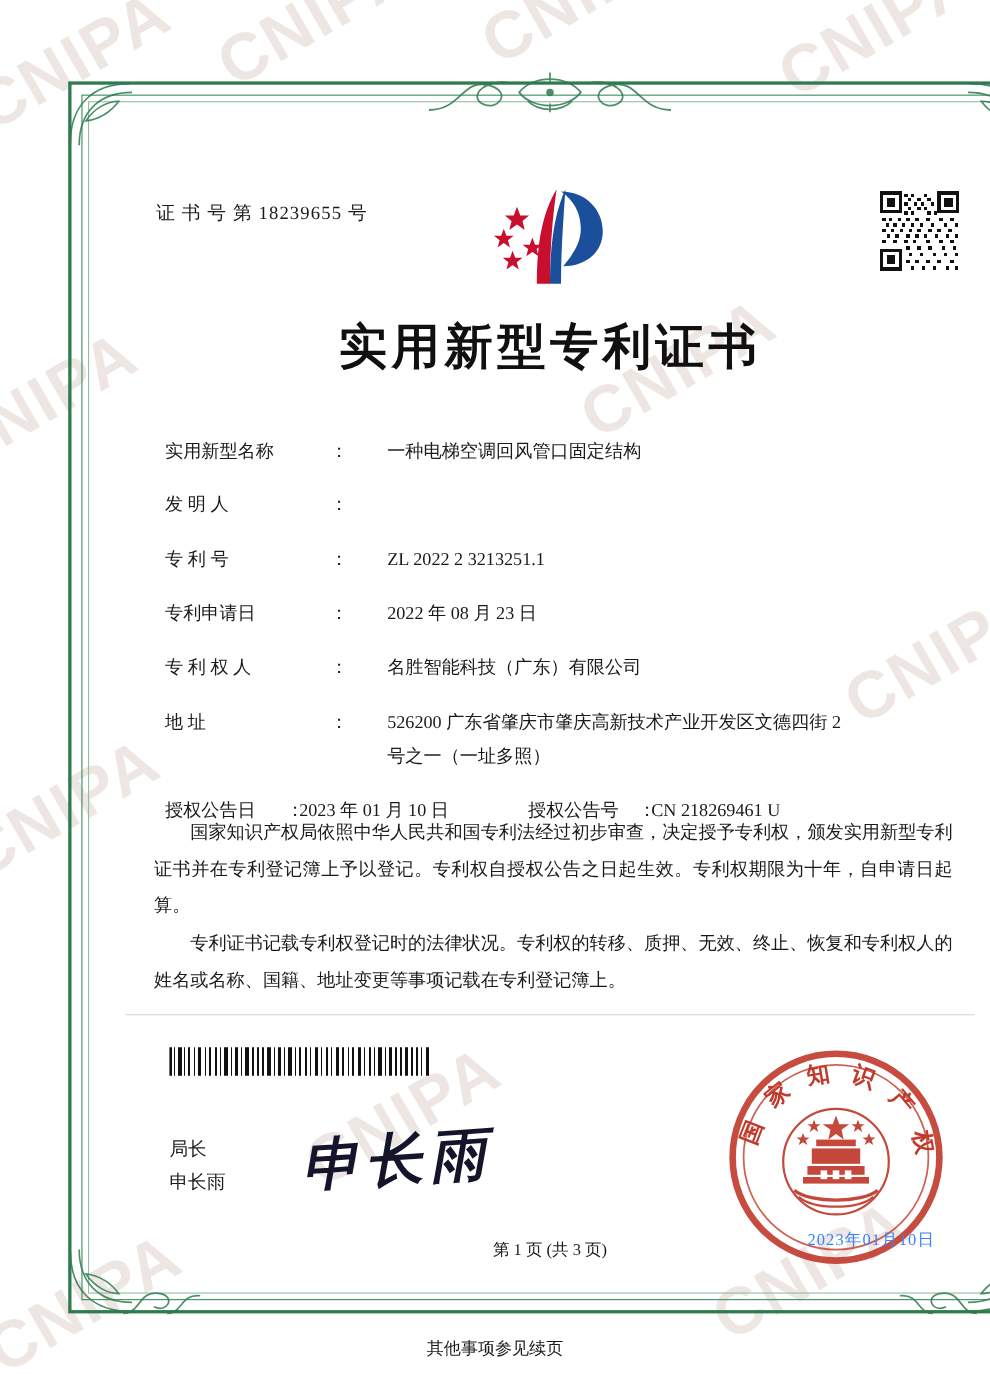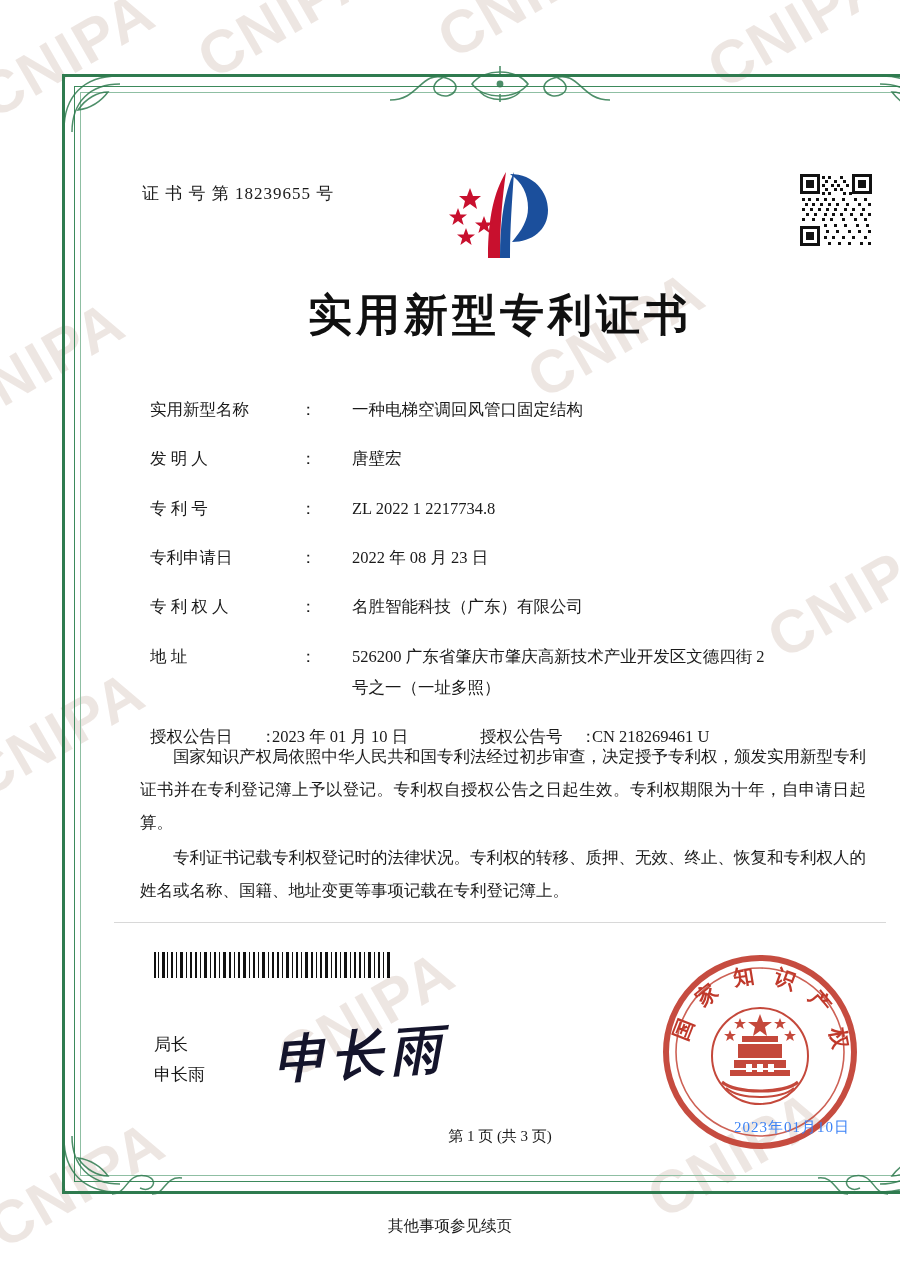--- a/index.html
+++ b/index.html
@@ -460,27 +460,26 @@
 
       <div class="field-row">
         <div class="field-label">实用新型名称</div>
         <div class="field-colon">：</div>
         <div class="field-value">一种电梯空调回风管口固定结构</div>
       </div>
 
       <div class="field-row">
         <div class="field-label">发    明    人</div>
         <div class="field-colon">：</div>
-        <div class="field-value">唐壁宏</div>
       </div>
 
       <div class="field-row">
         <div class="field-label">专    利    号</div>
         <div class="field-colon">：</div>
-        <div class="field-value">ZL 2022 1 2217734.8</div>
+        <div class="field-value">ZL 2022 2 3213251.1</div>
       </div>
 
       <div class="field-row">
         <div class="field-label">专利申请日</div>
         <div class="field-colon">：</div>
         <div class="field-value">2022 年 08 月 23 日</div>
       </div>
 
       <div class="field-row">
         <div class="field-label">专  利  权  人</div>

